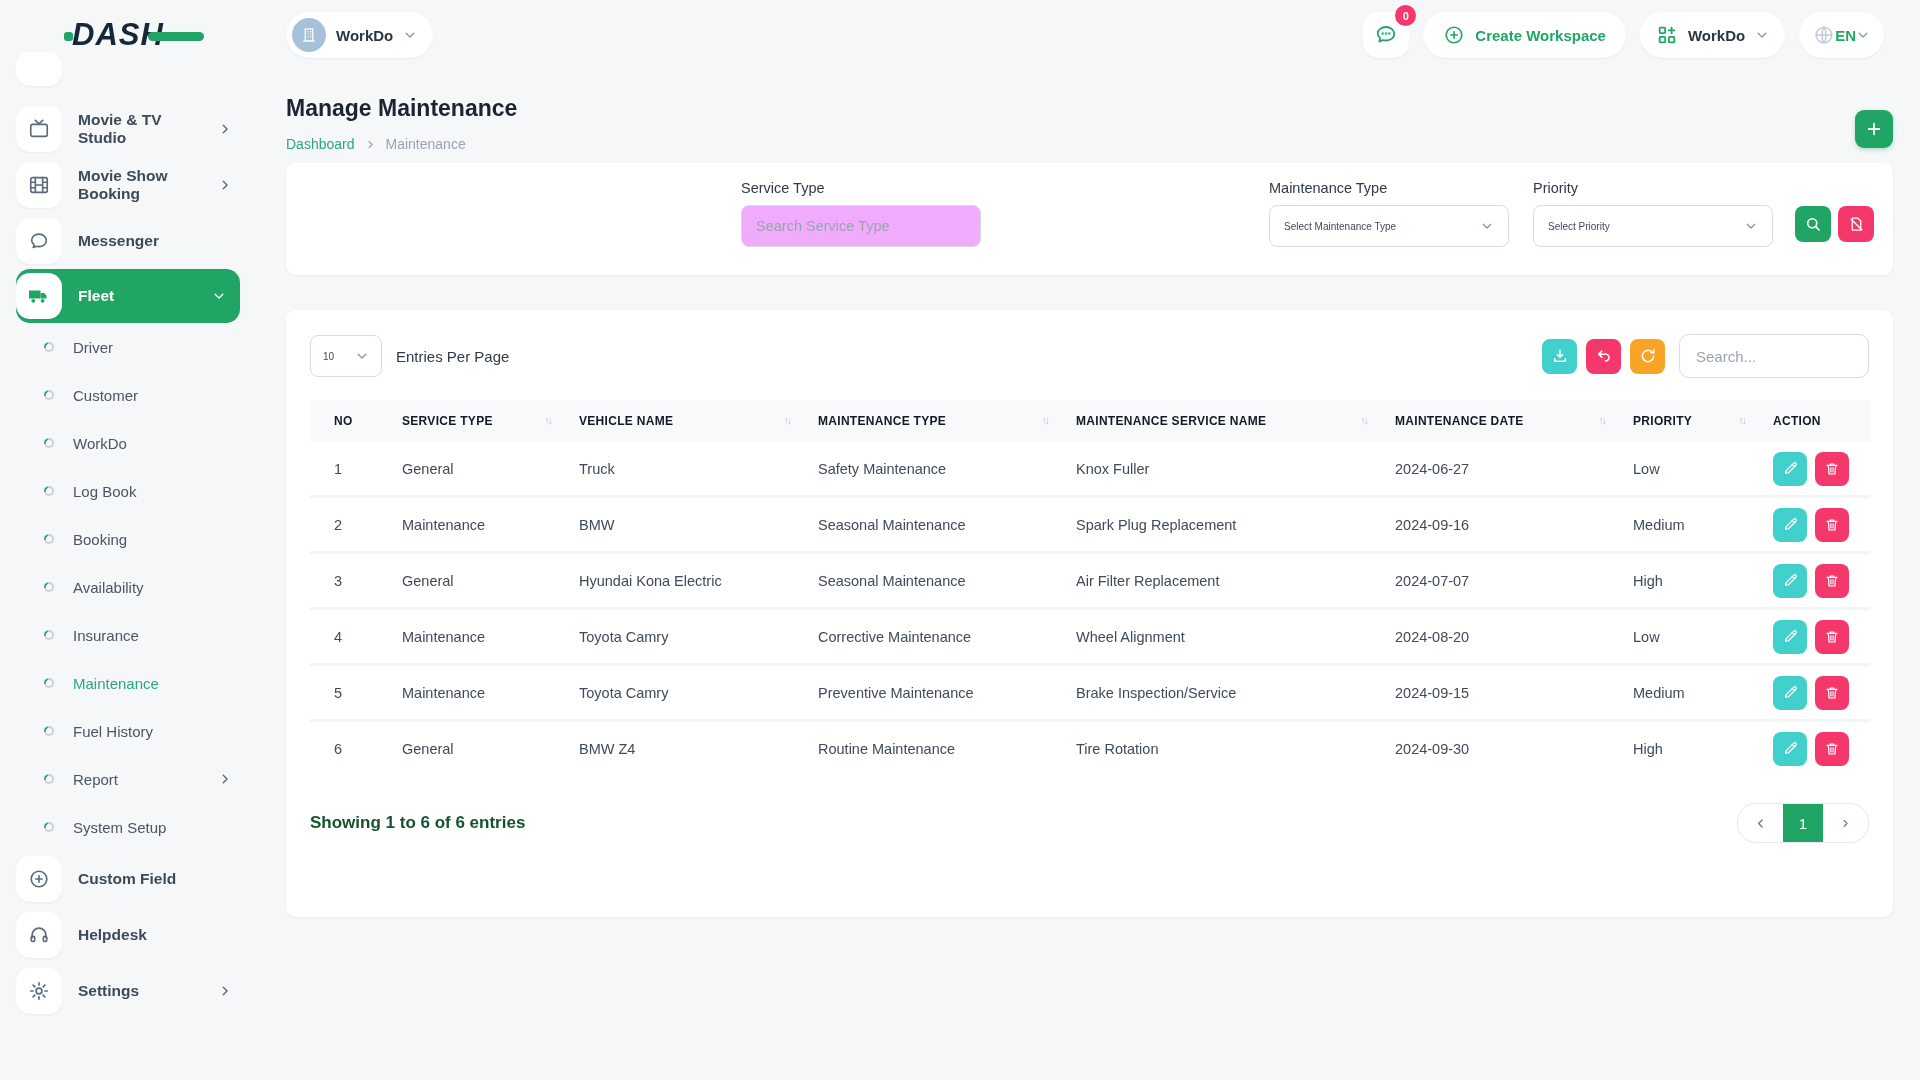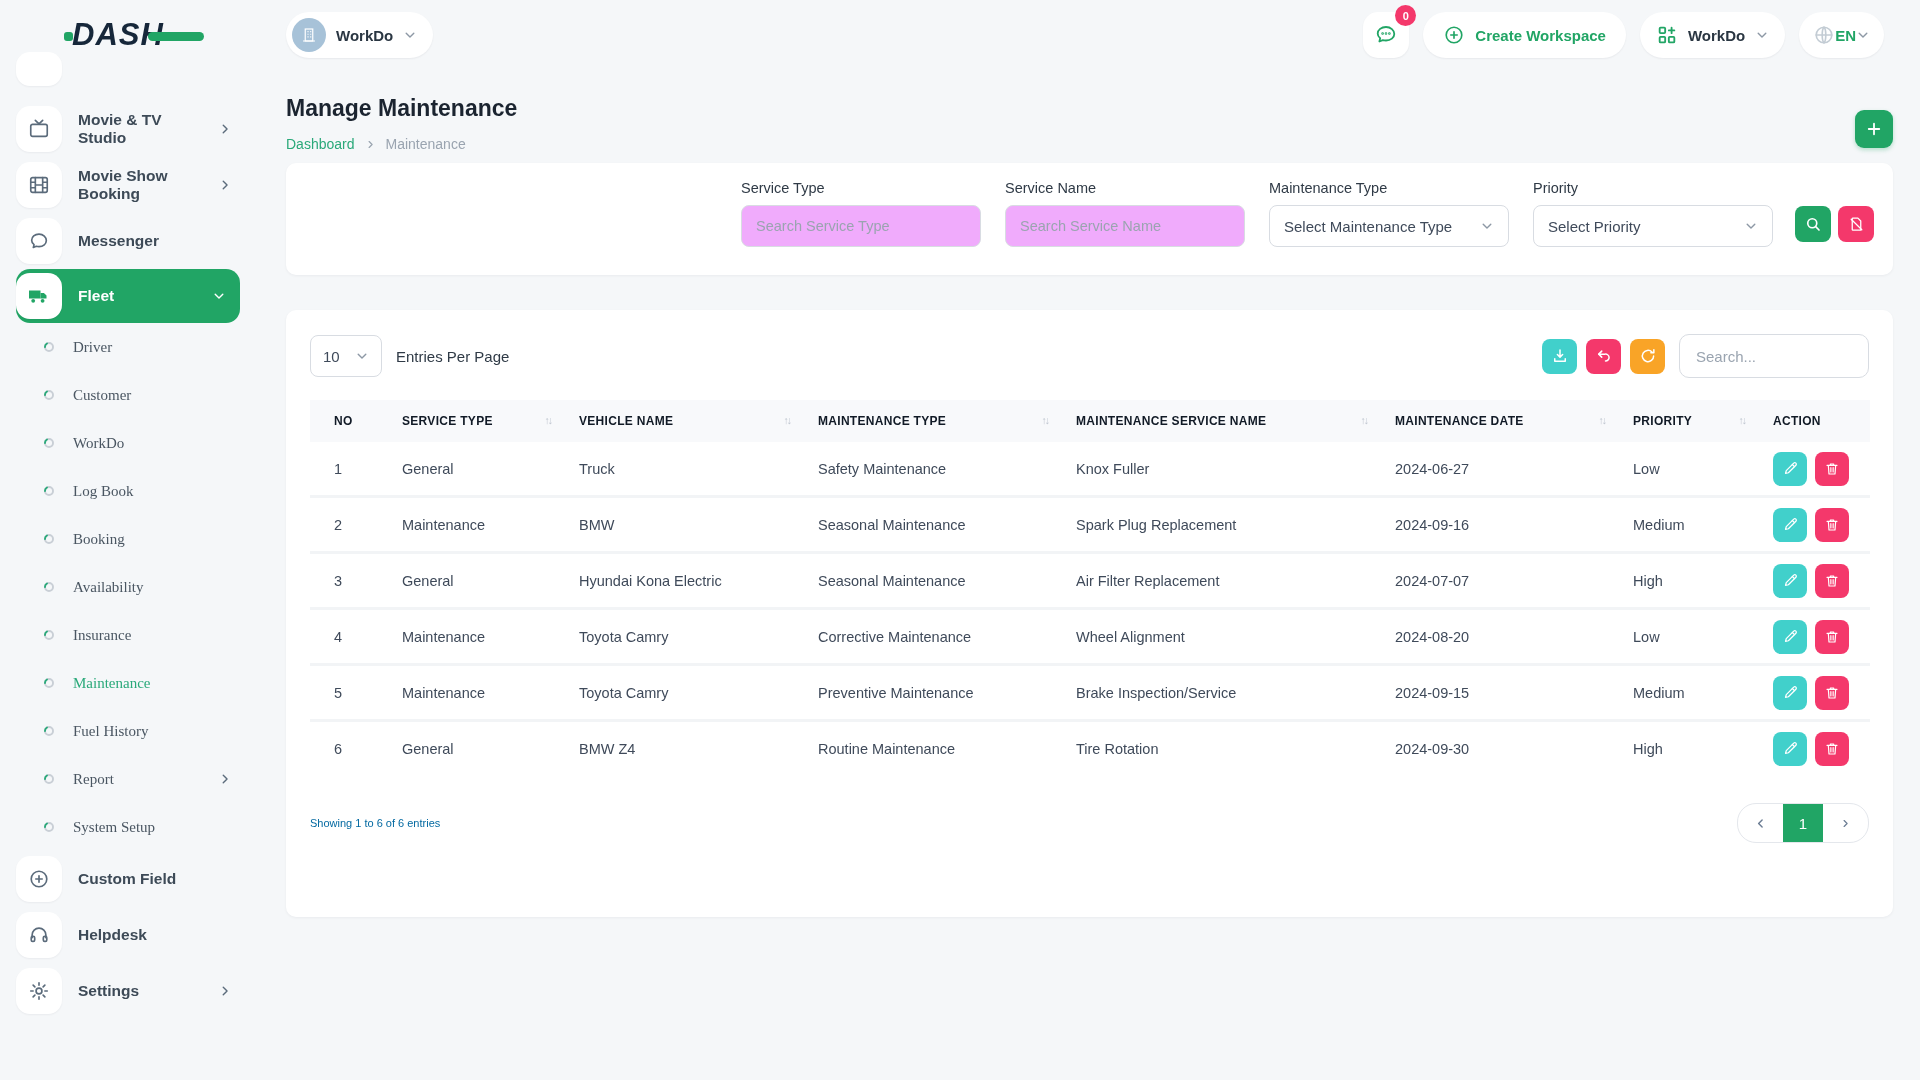--- a/index.html
+++ b/index.html
@@ -45,21 +45,21 @@
   .side-item{display:flex;align-items:center;height:56px;gap:16px;cursor:pointer;position:relative;}
   .tile{width:46px;height:46px;border-radius:14px;background:#fff;box-shadow:0 1px 2px rgba(16,24,40,.05);
         display:flex;align-items:center;justify-content:center;color:#5b6b7b;flex:0 0 46px;}
   .side-label{font-size:15.5px;font-weight:600;color:#3d4a57;flex:1;}
   .side-item .chev{margin-right:28px;color:#5b6b7b;}
   .side-item.active{background:var(--green);border-radius:14px;margin-right:20px;height:54px;}
   .side-item.active .tile{color:var(--green);}
   .side-item.active .side-label{color:#fff;}
   .side-item.active .chev{color:#fff;margin-right:14px;}
   .sub-item{display:flex;align-items:center;height:48px;gap:17px;padding-left:26px;cursor:pointer;}
-  .sub-label{font-size:15px;color:#4a5662;flex:1;font-family:Liberation Serif, serif;}
+  .sub-label{font-size:15px;color:#4a5662;flex:1;}
   .sub-item.active .sub-label{color:var(--green-soft);}
   .sub-item .chev{margin-right:28px;color:#5b6b7b;}
 
   
   .main{position:absolute;left:260px;top:70px;right:0;bottom:0;}
   .page-title{position:absolute;left:26px;top:25px;font-size:23px;font-weight:700;color:#1b2430;}
   .breadcrumb{position:absolute;left:26px;top:66px;display:flex;align-items:center;gap:10px;font-size:14px;}
   .crumb-link{color:var(--green-soft);cursor:pointer;}
   .crumb-sep{color:#9aa4b0;}
   .crumb-current{color:#9aa4b0;}
@@ -69,21 +69,21 @@
 
   .card{position:absolute;left:26px;right:27px;background:var(--card);border-radius:10px;
         box-shadow:0 1px 3px rgba(16,24,40,.05);}
   .filter-card{top:93px;height:112px;}
   .f-field{position:absolute;top:17px;width:240px;}
   .f-label{font-size:14.5px;color:#2f3a46;display:block;margin-bottom:9px;}
   .f-input{width:100%;height:42px;box-sizing:border-box;border:1px solid #d8dce2;border-radius:8px;
            padding:0 14px;font-size:14.5px;font-family:"Liberation Sans",sans-serif;color:#3f4a5a;background:#f0abfc;}
   .f-input::placeholder{color:#9aa4b0;}
   .select{display:flex;align-items:center;justify-content:space-between;height:42px;border:1px solid #d8dce2;
-          border-radius:8px;padding:0 14px;font-size:15px;color:#3f4a5a;background:#fff;cursor:pointer;box-sizing:border-box;text-align:right;}
+          border-radius:8px;padding:0 14px;font-size:10px;color:#3f4a5a;background:#fff;cursor:pointer;box-sizing:border-box;text-align:right;}
   .f-btn{position:absolute;top:43px;width:36px;height:36px;border:none;border-radius:8px;color:#fff;
          display:flex;align-items:center;justify-content:center;cursor:pointer;}
   .f-search{background:var(--green);}
   .f-reset{background:var(--pink);}
 
   .table-card{top:240px;height:607px;padding:24px;box-sizing:border-box;}
   .toolbar{display:flex;align-items:center;height:44px;}
   .epp-select{width:72px;height:42px;padding:0 12px;font-weight:400;}
   .epp-label{margin-left:14px;font-size:15px;color:#2f3a46;}
   .toolbar .spacer{flex:1;}
@@ -105,21 +105,21 @@
   tbody td{height:53px;border-top:3px solid #f2f4f6;font-size:14.5px;color:#3f4a5a;padding:0 0 0 24px;
            white-space:nowrap;overflow:hidden;}
   tbody tr:first-child td{border-top:none;}
   .acts{display:flex;gap:8px;}
   .act{width:34px;height:34px;border:none;border-radius:8px;color:#fff;display:flex;align-items:center;
        justify-content:center;cursor:pointer;}
   .act.edit{background:var(--teal);}
   .act.del{background:var(--pink);}
 
   .table-footer{display:flex;align-items:center;justify-content:space-between;margin-top:28px;}
-  .summary{font-size:11px;color:#0369a1;}
+  .summary{font-size:17px;color:#14532d;font-weight:bold;}
   .pager{display:flex;align-items:center;height:38px;border:1px solid #e4e7ec;border-radius:19px;overflow:hidden;background:#fff;}
   .pg-btn{width:45px;height:38px;display:flex;align-items:center;justify-content:center;color:#6b7c93;
           background:transparent;border:none;cursor:pointer;}
   .pg-num{width:40px;height:38px;display:flex;align-items:center;justify-content:center;background:var(--green);
           color:#fff;font-size:15px;cursor:pointer;}
 </style>
 </head>
 <body>
 
 <div class="stage">
@@ -426,24 +426,20 @@
           <svg width="18" height="18" viewBox="0 0 24 24" fill="none" stroke="currentColor" stroke-width="2.4" stroke-linecap="round" stroke-linejoin="round">
             <path d="M12 5v14M5 12h14"></path>
           </svg>
         </span>
       </button>
 
     <div class="card filter-card">
       <div class="f-field" style="left:455px;">
         <label class="f-label">Service Type</label>
         <input class="f-input" placeholder="Search Service Type" style="">
-      </div>
-      <div class="f-field" style="left:719px;">
-        <label class="f-label">Service Name</label>
-        <input class="f-input" placeholder="Search Service Name" style="">
       </div>
       <div class="f-field" style="left:983px;">
         <label class="f-label">Maintenance Type</label>
         <div class="select">
           <span>Select Maintenance Type</span>
           <span class="chev ic">
               <svg width="14" height="14" viewBox="0 0 24 24" fill="none" stroke="currentColor" stroke-width="2.4" stroke-linecap="round" stroke-linejoin="round">
                 <path d="M5.5 9l6.5 6.5L18.5 9"></path>
               </svg>
             </span>

